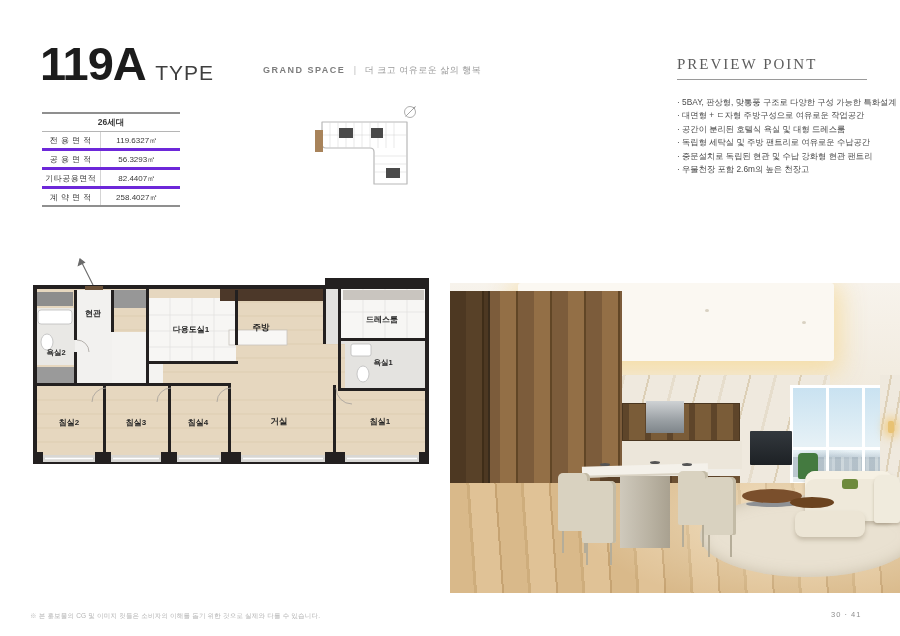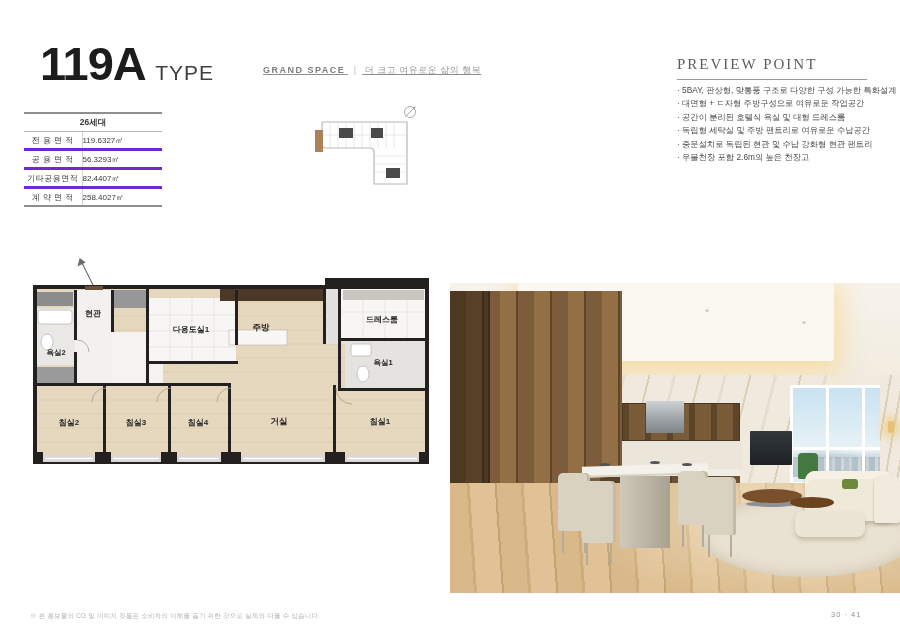--- a/index.html
+++ b/index.html
@@ -5,40 +5,40 @@
   * { margin:0; padding:0; box-sizing:border-box; }
   html,body { background:#e8e8e8; }
   body { font-family:"Liberation Sans", sans-serif; }
   .page { position:relative; width:900px; height:636px; background:#ffffff; margin:0 auto; overflow:hidden;padding-left:28px; }
 
   
   .title-block { position:absolute; left:40px; top:36px; }
   .title-main { font-size:47px; font-weight:700; letter-spacing:-1px; color:#1c1c1c; display:inline; }
   .title-suffix { font-size:21px; font-weight:400; letter-spacing:1px; color:#3f3f3f; display:inline; margin-left:5px; }
 
-  .section-line { position:absolute; left:263px; top:64px; font-size:9px; color:#8c8c8c; white-space:nowrap;text-decoration:underline; }
+  .section-line { position:absolute; left:263px; top:64px; font-size:9px; color:#8c8c8c; white-space:nowrap; }
   .section-line .gs { font-weight:700; letter-spacing:1.5px; color:#7d7d7d; }
   .section-line .div { margin:0 6px; color:#bbb; }
   .section-line .tg { color:#999; letter-spacing:.5px; }
 
   
-  .spec-table { position:absolute; left:24px; top:112px; width:138px; border-collapse:collapse; font-size:8px; color:#3a3a3a; }
+  .spec-table { position:absolute; left:42px; top:112px; width:138px; border-collapse:collapse; font-size:8px; color:#3a3a3a; }
   .spec-table thead th { border-top:2px solid #8f8f8f; border-bottom:1px solid #b5b5b5; padding:3px 0 2px; font-size:8.5px; font-weight:700; text-align:center; }
   .spec-table td { border-bottom:3px solid #6d28d9; padding:2.5px 0; }
   .spec-table tr:last-child td { border-bottom:2px solid #8f8f8f; }
   .spec-table td.lbl { width:58px; text-align:center; letter-spacing:.5px; border-right:1px solid #d4d4d4; }
-  .spec-table td.val { text-align:left; padding-right:7px; }
+  .spec-table td.val { text-align:center; padding-right:7px; }
 
   
   .key-plan { position:absolute; left:310px; top:102px; }
 
   
   .preview { position:absolute; left:677px; top:56px; width:190px; }
   .preview h2 { font-family:"Liberation Serif", serif; font-size:15px; font-weight:400; letter-spacing:2px; color:#5c5c5c; padding-bottom:6px; border-bottom:1px solid #9a9a9a; }
-  .preview ul { list-style:none; margin-top:4px; }
+  .preview ul { list-style:none; margin-top:16px; }
   .preview li { font-size:8.3px; line-height:13.4px; color:#4a4a4a; white-space:nowrap; }
 
   
   .floor-plan { position:absolute; left:33px; top:250px; }
   .floor-plan text { font-family:"Liberation Sans", sans-serif; font-weight:600; fill:#262626; }
 
   
   .photo { position:absolute; left:450px; top:283px; width:450px; height:310px; overflow:hidden; background:#ebe5da; }
   .photo * { position:absolute; }
   .ph-ceiling { left:0; top:0; width:100%; height:125px; background:linear-gradient(#f7f3ec,#f0e9dc); }

